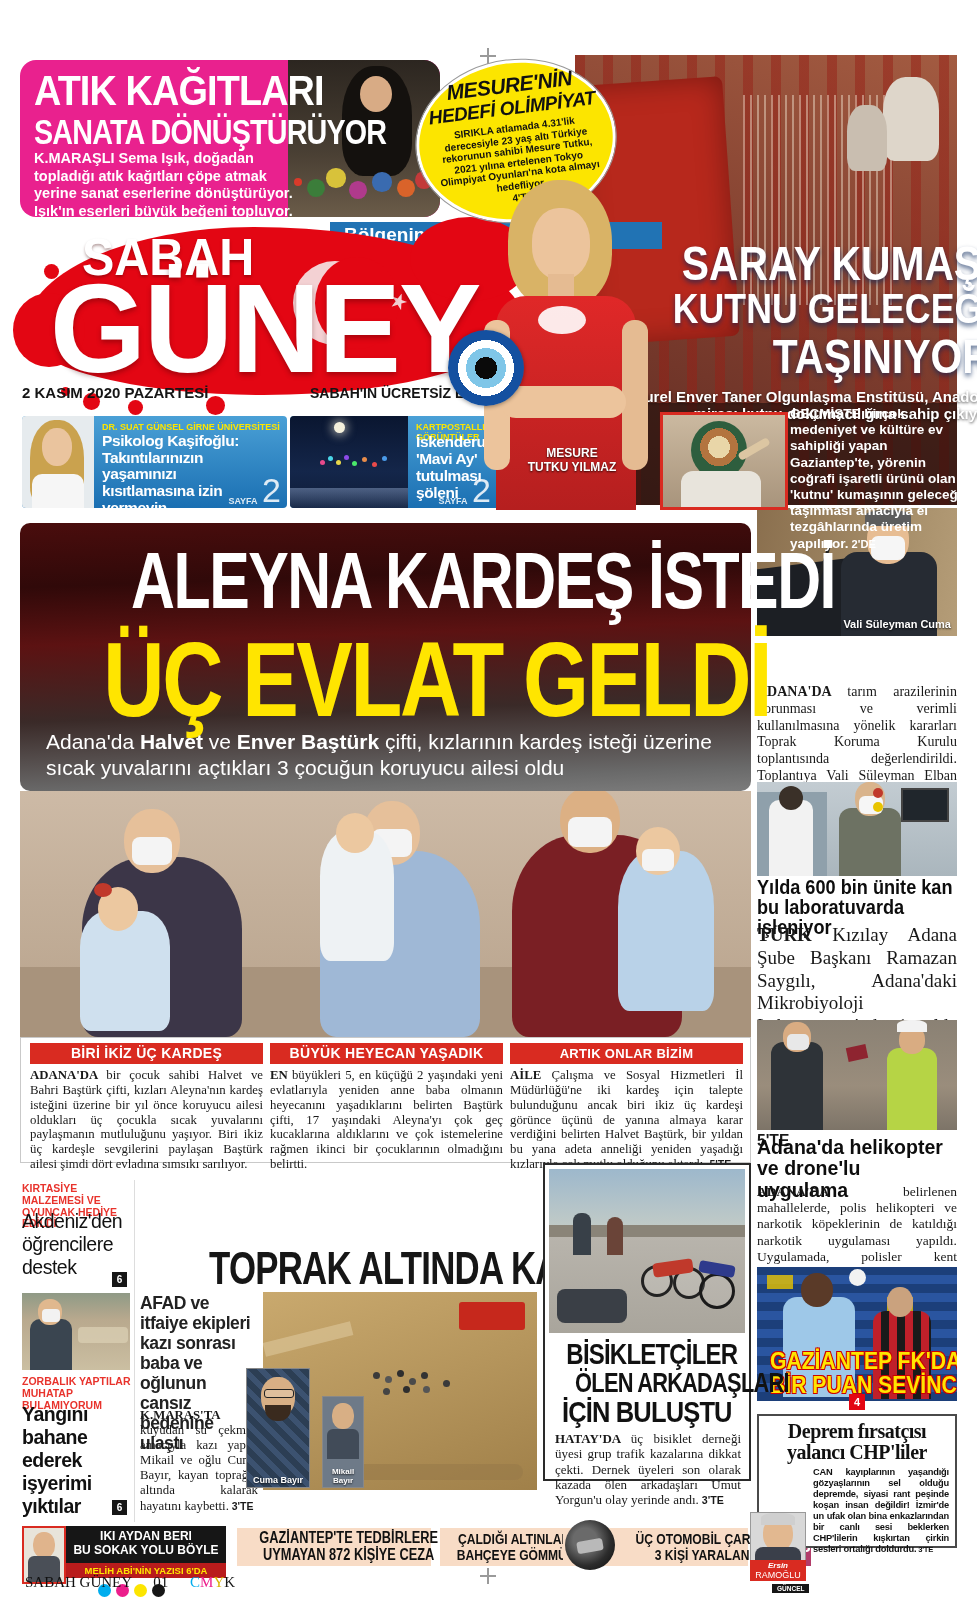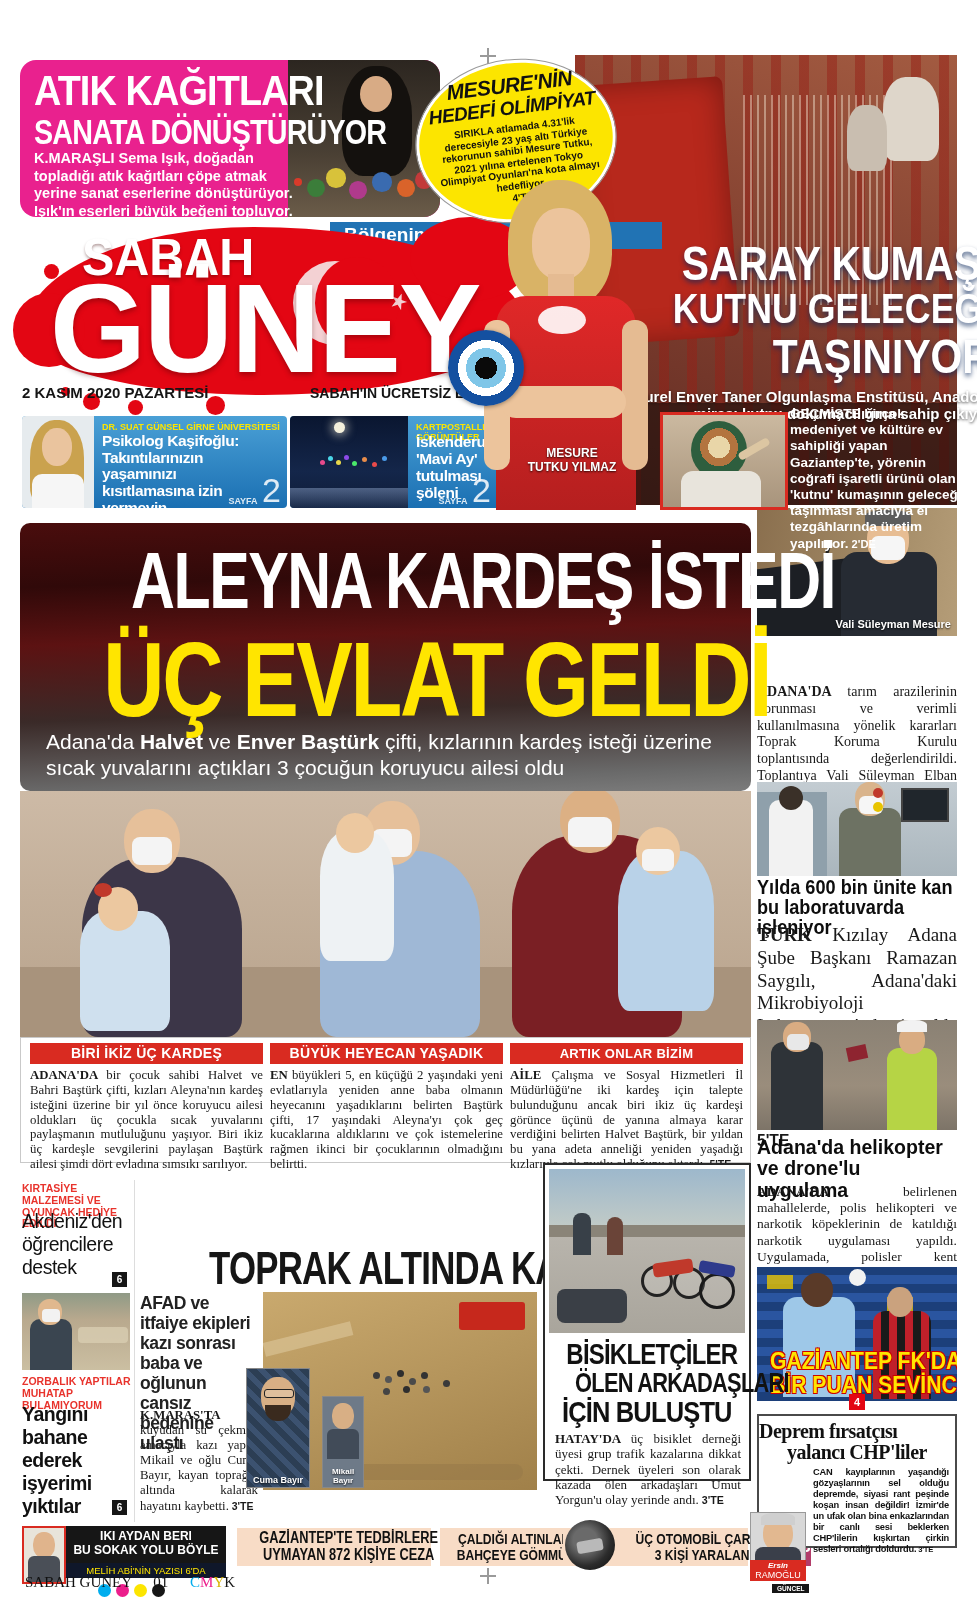--- a/index.html
+++ b/index.html
@@ -214,21 +214,21 @@
     </div>
   </div>
 
   <div class="photo" style="left:757px;top:508px;width:200px;height:128px;background:linear-gradient(100deg,#8a6f4e,#a8906b 70%,#b59d78)">
     <div class="ph" style="left:-6px;bottom:-10px;width:130px;height:84px;background:#1c1f24;transform:skewY(-7deg)"></div>
     <div class="ph" style="left:64px;top:38px;width:3px;height:42px;background:#222;transform:rotate(18deg)"></div>
     <div class="ph" style="left:84px;top:44px;width:96px;height:84px;background:#262b33;border-radius:16px 16px 0 0"></div>
     <div class="ph" style="left:110px;top:8px;width:42px;height:48px;background:#e7bd93;border-radius:46%"></div>
     <div class="ph" style="left:114px;top:28px;width:34px;height:24px;background:#f6f6f6;border-radius:7px"></div>
     <div class="ph" style="left:108px;top:2px;width:46px;height:16px;background:#5c5c5c;border-radius:40% 40% 0 0"></div>
-    <div class="abs capwh" style="right:6px;bottom:6px;font-size:11px">Vali Süleyman Mesure</div>
+    <div class="abs capwh" style="right:6px;bottom:6px;font-size:11px">Vali Süleyman Cuma</div>
   </div>
   <p class="serbody abs" style="left:757px;top:684px;width:200px;margin:0;font-size:14px;line-height:1.2">
     <span class="lw">ADANA'DA </span><span>tarım arazilerinin korunması ve verimli kullanılmasına yönelik kararları Toprak Koruma Kurulu toplantısında değerlendirildi. Toplantıya Vali Süleyman Elban başkanlık yaptı.</span><span class="ref"> 6'DA</span>
   </p>
 
   <div class="photo" style="left:757px;top:782px;width:200px;height:94px;background:linear-gradient(180deg,#c3ccd2,#aab6bd)">
     <div class="ph" style="left:0;top:10px;width:70px;height:84px;background:#8fa0ab"></div>
     <div class="ph" style="left:12px;top:18px;width:44px;height:76px;background:#f2f2f2;border-radius:10px 10px 0 0"></div>
     <div class="ph" style="left:22px;top:4px;width:24px;height:24px;background:#3a3028;border-radius:50%"></div>
     <div class="ph" style="left:82px;top:26px;width:62px;height:68px;background:#6d7263;border-radius:12px 12px 0 0"></div>
@@ -270,21 +270,21 @@
     <div class="abs" style="left:0;bottom:26px;width:100%;text-align:center">
       <span class="sq" style="transform:scaleX(.88);font-size:24px;font-weight:800;color:#ffe500;text-shadow:1px 1px 0 #c00,-1px 1px 0 #c00,1px -1px 0 #c00,-1px -1px 0 #c00">GAZİANTEP FK'DA</span>
     </div>
     <div class="abs" style="left:0;bottom:2px;width:100%;text-align:center">
       <span class="sq" style="transform:scaleX(.88);font-size:24px;font-weight:800;color:#ffe500;text-shadow:1px 1px 0 #c00,-1px 1px 0 #c00,1px -1px 0 #c00,-1px -1px 0 #c00">BİR PUAN SEVİNCİ</span>
     </div>
   </div>
   <div class="abs" style="left:849px;top:1394px;width:16px;height:16px;background:#e30613;color:#fff;font-weight:800;font-size:11px;text-align:center;line-height:16px">4</div>
 
   <div class="abs" style="left:757px;top:1414px;width:200px;height:134px;background:#fff;border:2px solid #4a4a4a;box-sizing:border-box;z-index:2">
-    <div class="ser" style="font-weight:800;font-size:20px;margin-top:4px;letter-spacing:-.5px">Deprem fırsatçısı</div>
+    <div class="ser" style="text-align:center;font-weight:800;font-size:20px;margin-top:4px;letter-spacing:-.5px">Deprem fırsatçısı</div>
     <div class="ser" style="text-align:center;font-weight:800;font-size:20px;margin-top:-2px;letter-spacing:-.5px">yalancı CHP'liler</div>
     <p class="jus" style="margin:3px 6px 0 54px;font-size:9.3px;font-weight:600;line-height:1.18;letter-spacing:-.2px">
       <span class="lw">CAN </span><span>kayıplarının yaşandığı gözyaşlarının sel olduğu depremde, siyasi rant peşinde koşan insan değildir! İzmir'de un ufak olan bina enkazlarından bir canlı sesi beklerken CHP'lilerin kışkırtan çirkin sesleri ortalığı doldurdu.</span><span class="ref"> 3'TE</span>
     </p>
   </div>
   <div class="photo" style="left:750px;top:1512px;width:54px;height:62px;background:#d8d8d8;border:1px solid #999;z-index:3">
     <div class="ph" style="left:12px;top:4px;width:30px;height:34px;background:#e2b890;border-radius:46%"></div>
     <div class="ph" style="left:10px;top:0;width:34px;height:12px;background:#cfcfcf;border-radius:40% 40% 0 0"></div>
     <div class="ph" style="left:4px;top:34px;width:46px;height:28px;background:#3a3f4a;border-radius:8px 8px 0 0"></div>
   </div>
@@ -367,21 +367,21 @@
   </div>
 
   <div class="photo" style="left:22px;top:1526px;width:40px;height:54px;background:#e8e4da;border:2px solid #d92b21">
     <div class="ph" style="left:9px;top:4px;width:22px;height:26px;background:#e0b48c;border-radius:46%"></div>
     <div class="ph" style="left:4px;top:28px;width:32px;height:26px;background:#4a4f57;border-radius:6px 6px 0 0"></div>
   </div>
   <div class="abs" style="left:66px;top:1526px;width:160px;height:37px;background:#161616;color:#fff;text-align:center;padding-top:3px;box-sizing:border-box">
     <div style="font-size:12px;font-weight:800">IKI AYDAN BERI</div>
     <div style="font-size:12px;font-weight:800">BU SOKAK YOLU BÖYLE</div>
   </div>
-  <div class="abs" style="left:66px;top:1563px;width:160px;height:15px;background:#0f172a;color:#ffe500;font-size:9.5px;font-weight:400;text-align:center;line-height:15px">MELİH ABİ'NİN YAZISI 6'DA</div>
+  <div class="abs" style="left:66px;top:1563px;width:160px;height:15px;background:#b91c1c;color:#ffe500;font-size:9.5px;font-weight:700;text-align:center;line-height:15px">MELİH ABİ'NİN YAZISI 6'DA</div>
   <div class="abs" style="left:98px;top:1584px;width:13px;height:13px;border-radius:50%;background:#00adee"></div>
   <div class="abs" style="left:116px;top:1584px;width:13px;height:13px;border-radius:50%;background:#ec1e8c"></div>
   <div class="abs" style="left:134px;top:1584px;width:13px;height:13px;border-radius:50%;background:#fce500"></div>
   <div class="abs" style="left:152px;top:1584px;width:13px;height:13px;border-radius:50%;background:#161616"></div>
 
   <div class="abs" style="left:237px;top:1528px;width:194px;height:38px;background:#f8dcc6;display:flex;align-items:center">
     <div style="flex:1;text-align:center">
       <span class="sq" style="transform:scaleX(.8);display:block;font-size:16px;font-weight:800;line-height:1.05">GAZİANTEP'TE TEDBİRLERE</span>
       <span class="sq" style="transform:scaleX(.8);display:block;font-size:16px;font-weight:800;line-height:1.05">UYMAYAN 872 KİŞİYE CEZA</span>
     </div>

